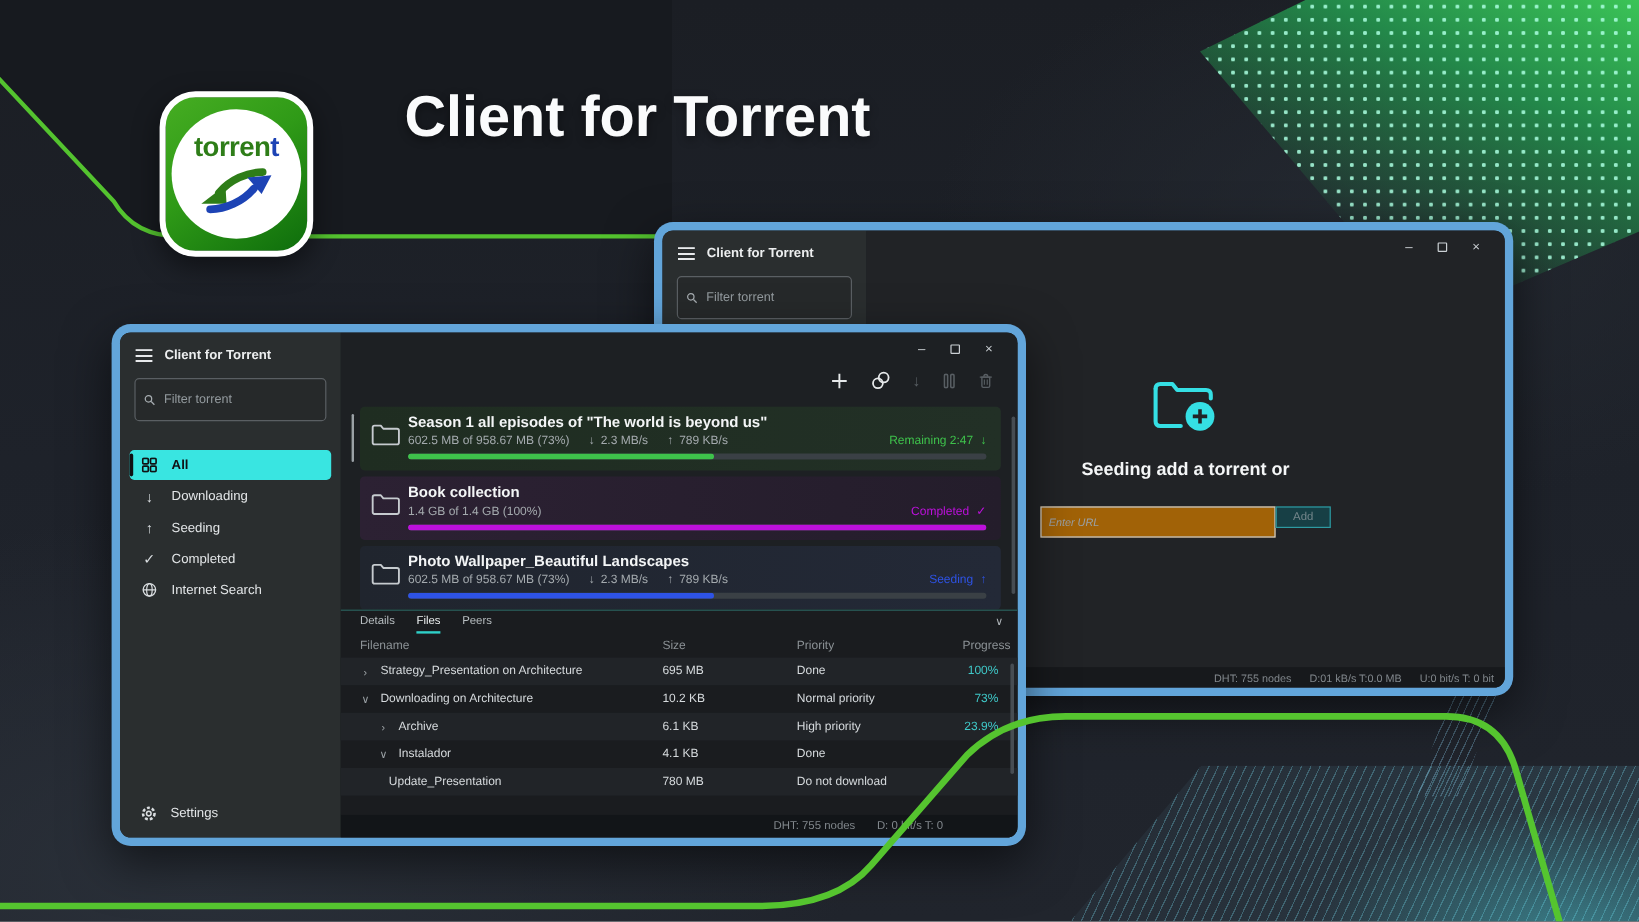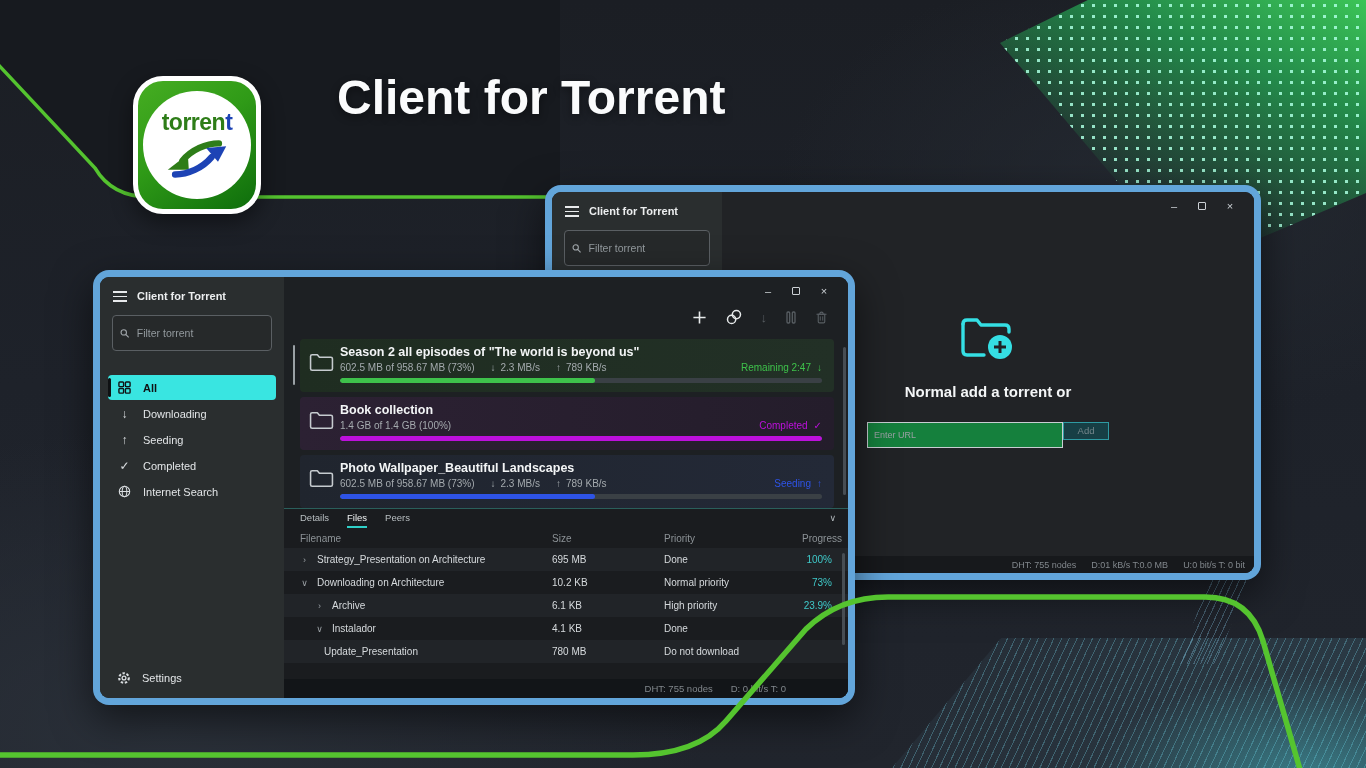--- a/index.html
+++ b/index.html
@@ -138,22 +138,22 @@
   #front-window .statusbar { padding-right:62px; }
 
   
   #back-window { left:545px; top:185px; width:716px; height:395px; z-index:2; }
   #back-window .sidebar { width:170px; }
   #back-window .main { background:#212326; }
   .empty { flex:1; display:flex; flex-direction:column; align-items:center; justify-content:center;
     margin-top:-14px; }
   .empty-msg { font-size:15px; font-weight:bold; color:#f4f6f7; margin-top:22px; }
   .urlrow { display:flex; margin-top:22px; }
-  .url-input { width:196px; height:18px; background:#15803d; border:1px solid #c9ced3;
-    color:#d4d8db; font-size:9px; padding:12px 6px; outline:0; font-family:"Liberation Sans",sans-serif; }
+  .url-input { width:196px; height:18px; background:#a16207; border:1px solid #c9ced3;
+    color:#d4d8db; font-size:9px; padding:12px 6px; outline:0; font-family:"Liberation Sans",sans-serif;font-style:italic; }
   .url-input::placeholder { color:#9aa0a4; }
   .add-btn { width:46px; height:18px; background:#173f45; border:1px solid #2e9aa2; color:#74868b;
     font-size:9.5px; display:flex; align-items:center; justify-content:center; }
   #back-window .statusbar { padding-right:9px; gap:15px; font-size:9px; height:17px; background:#17191c; }
 </style>
 </head>
 <body>
 
 <svg class="bg-deco" width="1366" height="768" viewBox="0 0 1366 768">
   <path d="M -5 60 L 95 168 Q 112 197 150 197 L 560 197 L 560 -5 L -5 -5 Z" fill="#171a1f"></path>
@@ -214,21 +214,21 @@
         <div class="winbtn">×</div>
       </div>
       <div class="empty">
         <svg width="56" height="46" viewBox="0 0 56 46">
           <path d="M3 9 Q3 5 7 5 H17 L21 10 H45 Q49 10 49 14 V17" fill="none" stroke="#35dfe4" stroke-width="3.4" stroke-linecap="round" stroke-linejoin="round"></path>
           <path d="M3 9 V36 Q3 40 7 40 H24" fill="none" stroke="#35dfe4" stroke-width="3.4" stroke-linecap="round"></path>
           <circle cx="40" cy="32" r="12" fill="#35dfe4"></circle>
           <line x1="34" y1="32" x2="46" y2="32" stroke="#212326" stroke-width="3"></line>
           <line x1="40" y1="26" x2="40" y2="38" stroke="#212326" stroke-width="3"></line>
         </svg>
-        <div class="empty-msg">Normal add a torrent or</div>
+        <div class="empty-msg">Seeding add a torrent or</div>
         <div class="urlrow">
           <input class="url-input" placeholder="Enter URL" style="">
           <div class="add-btn">Add</div>
         </div>
       </div>
       <div class="statusbar">
         <span>DHT: 755 nodes</span>
         <span>D:01 kB/s T:0.0 MB</span>
         <span>U:0 bit/s T: 0 bit</span>
       </div>
@@ -342,21 +342,21 @@
       <div class="tlist">
         <div class="list-indicator"></div>
         <div class="scrollbar" style="right:2px; top:18px; height:148px;"></div>
 
         <div class="trow green">
           <span class="folder">
             <svg width="25" height="21" viewBox="0 0 24 20">
                 <path d="M1.5 4 Q1.5 2.5 3 2.5 H8 L10 5 H21 Q22.5 5 22.5 6.5 V16 Q22.5 17.5 21 17.5 H3 Q1.5 17.5 1.5 16 Z" fill="none" stroke="currentColor" stroke-width="1.5" stroke-linejoin="round"></path>
               </svg>
           </span>
-          <div class="tname">Season 2 all episodes of "The world is beyond us"</div>
+          <div class="tname">Season 1 all episodes of "The world is beyond us"</div>
           <div class="tsub">
             <span>602.5 MB of 958.67 MB  (73%)</span>
             <span class="sp">
                 <span>↓</span>
                 <span>2.3 MB/s</span>
               </span>
             <span class="sp">
                 <span>↑</span>
                 <span>789 KB/s</span>
               </span>

